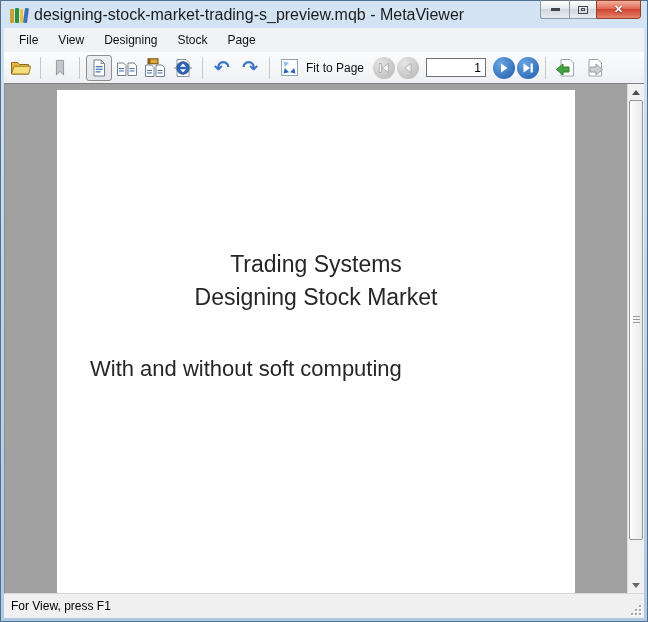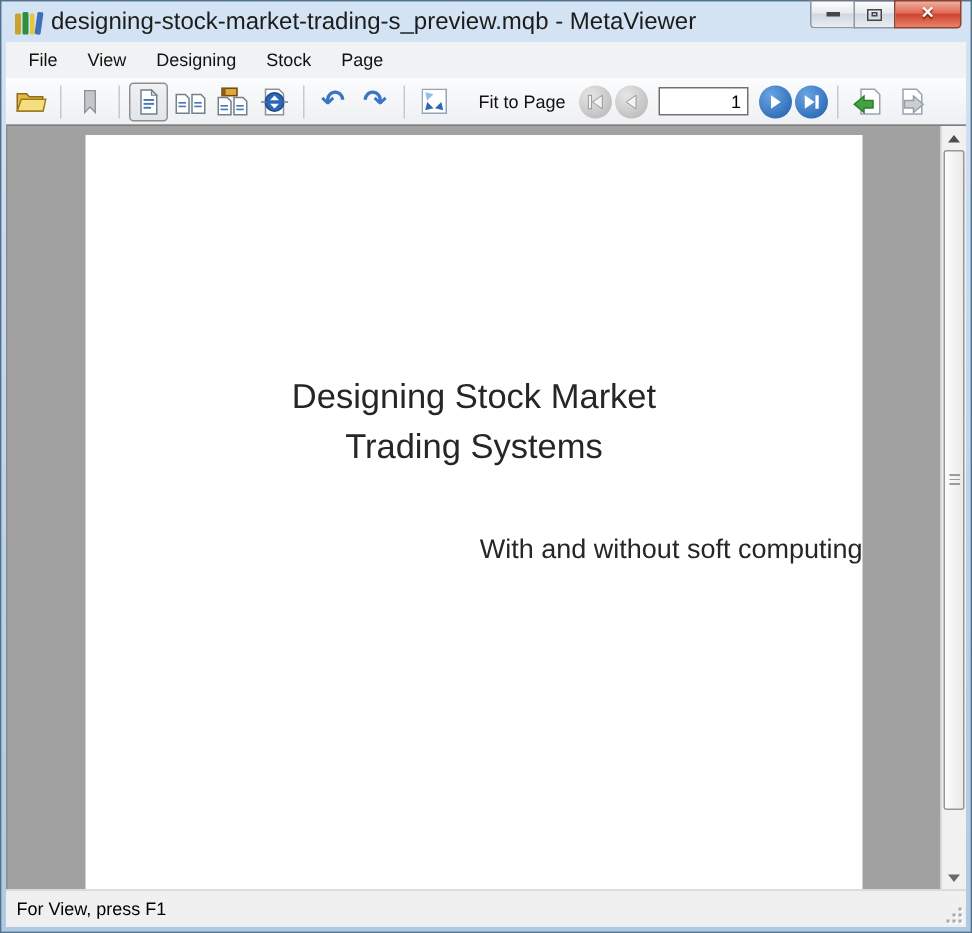--- a/index.html
+++ b/index.html
@@ -42,31 +42,31 @@
   .menubar { height:24px; display:flex; align-items:center; padding-left:5px; background:#f1f2f4; }
   .menu-item { font-size:12px; color:#111; padding:3px 10px; cursor:default; }
   
   .toolbar { height:31px; display:flex; align-items:center; padding:0 4px; gap:2px;
     background:linear-gradient(#fbfcfd,#eef0f3); }
   .tb-sep { width:1px; height:22px; background:#c6c9cd; margin:0 4px; }
   .tb-btn { width:26px; height:26px; display:flex; align-items:center; justify-content:center;
     border:1px solid transparent; border-radius:3px; cursor:default; }
   .tb-btn.pressed { border-color:#8f8f8f; background:linear-gradient(#eef0f2,#e2e5e9); }
   .rot-glyph { font-size:19px; font-weight:bold; color:#3b74c4; line-height:1; font-family:"DejaVu Sans", sans-serif; }
-  .fit-btn { display:flex; align-items:center; gap:21px; padding:2px 6px 2px 4px; border:1px solid transparent; border-radius:3px; cursor:default; }
+  .fit-btn { display:flex; align-items:center; gap:8px; padding:2px 6px 2px 4px; border:1px solid transparent; border-radius:3px; cursor:default; }
   .fit-label { font-size:12px; color:#111; }
   .nav-circle { width:22px; height:22px; border-radius:50%; display:flex; align-items:center; justify-content:center; cursor:default; }
   .nav-circle.disabled { background:radial-gradient(circle at 35% 30%, #e6e6e6, #b3b3b3); }
   .nav-circle.enabled  { background:radial-gradient(circle at 35% 30%, #6aa5e2, #1d5cab); }
   .page-input { width:60px; height:19px; border:1px solid #707070; font-size:12px; text-align:right; padding-right:4px; margin:0 5px; font-family:"Liberation Sans", sans-serif; }
   
   .docarea { flex:1; position:relative; background:#a1a1a1; border-top:1px solid #7f7f7f; border-left:1px solid #8d8d8d; overflow:hidden; }
   .page { position:absolute; left:52px; top:6px; width:518px; bottom:0; background:#fff; }
   .page-title { margin-top:158px; text-align:center; font-size:23px; line-height:33px; color:#262626; }
-  .page-subtitle { margin-top:42px; text-align:right; font-size:18px; color:#262626;margin-left:33px; }
+  .page-subtitle { margin-top:42px; text-align:left; font-size:22px; color:#262626;margin-left:33px; }
   
   .scrollbar { position:absolute; top:0; right:0; bottom:0; width:17px; background:#f1f1f1; border-left:1px solid #dcdcdc; }
   .sb-arrow { position:absolute; left:0; width:16px; height:16px; display:flex; align-items:center; justify-content:center; }
   .sb-arrow.up { top:0; } .sb-arrow.down { bottom:0; }
   .tri-up { width:0; height:0; border-left:4px solid transparent; border-right:4px solid transparent; border-bottom:5px solid #4f4f4f; }
   .tri-down { width:0; height:0; border-left:4px solid transparent; border-right:4px solid transparent; border-top:5px solid #6a6a6a; }
   .sb-thumb { position:absolute; left:1px; top:16px; width:14px; height:440px; border:1px solid #979797; border-radius:2px;
     background:linear-gradient(90deg,#fdfdfd,#eaeaea); }
   .sb-grip { position:absolute; left:3px; top:50%; margin-top:-4px; width:7px; height:8px;
     background:repeating-linear-gradient(#9a9a9a 0 1px, transparent 1px 3px); }
@@ -247,22 +247,22 @@
         <svg width="21" height="20" viewBox="0 0 21 20">
           <path d="M6 1.5 h9 l3.5 3.5 v13 h-12.5 z" fill="#fff" stroke="#9aa4ae"></path>
           <polygon points="19.5,11.5 13,6 13,9 7,9 7,14 13,14 13,17" fill="#c9cfd5" stroke="#979da4"></polygon>
         </svg>
       </span>
     </div>
 
     <div class="docarea">
       <div class="page">
         <div class="page-title">
+          <div>Trading Systems</div>
           <div>Designing Stock Market</div>
-          <div>Trading Systems</div>
         </div>
         <div class="page-subtitle">With and without soft computing</div>
       </div>
 
       <div class="scrollbar">
         <span class="sb-arrow up">
             <span class="tri-up"></span>
           </span>
         <span class="sb-thumb">
             <span class="sb-grip"></span>

